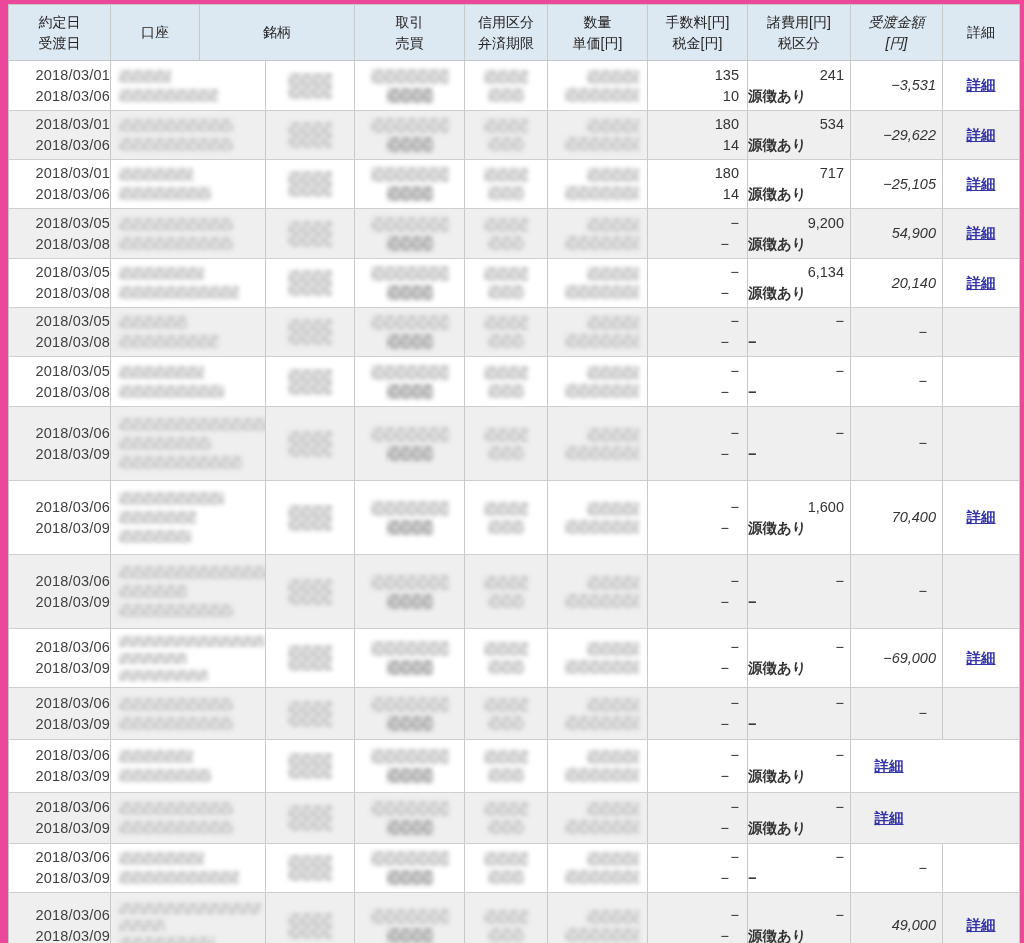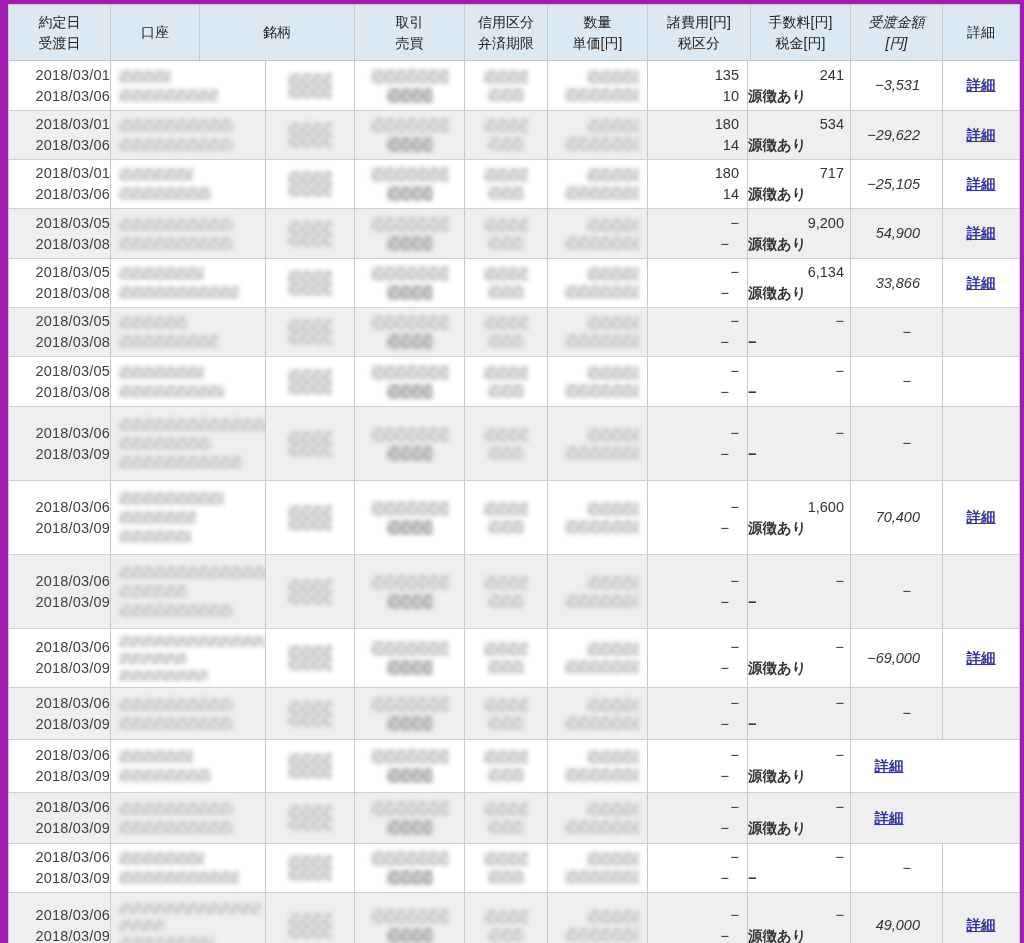--- a/index.html
+++ b/index.html
@@ -1,21 +1,21 @@
 <!DOCTYPE html>
 <html><head>
 <meta charset="utf-8">
 <style>
   html,body{margin:0;padding:0;}
   body{
     width:1024px;height:943px;overflow:hidden;background:#ffffff;
     font-family:"Liberation Sans","DejaVu Sans",sans-serif;
     color:#333;
   }
-  .page{position:relative;width:1024px;height:943px;background:#a21caf;}
+  .page{position:relative;width:1024px;height:943px;background:#ec4899;}
   .table{
     position:absolute;left:8px;top:4px;width:1010px;
     border:1px solid #c6c6c6;border-bottom:none;
     box-sizing:content-box;background:#fff;
   }
   .tr{display:flex;border-bottom:1px solid #cfcfcf;background:#fff;}
   .tr.gray{background:#efefef;}
   .th,.td{box-sizing:border-box;border-right:1px solid #c9c9c9;overflow:hidden;}
   .th:last-child,.td:last-child{border-right:none;}
   .c1{width:102px;}.c2{width:155px;}.c3{width:89px;}.c4{width:110px;}.c5{width:83px;}
@@ -28,21 +28,21 @@
   .td{display:flex;flex-direction:column;justify-content:center;font-size:14.5px;}
   .line{line-height:21px;white-space:nowrap;}
   .c1.td{align-items:flex-end;padding-left:6px;color:#3f3f3f;letter-spacing:.2px;}
   .c2.td{align-items:flex-start;}
   .c3.td,.c4.td,.c5.td{align-items:center;gap:4px;}
   .c6.td{align-items:flex-end;padding-right:8px;gap:4px;}
   .c7.td{align-items:flex-end;padding-right:8px;}
   .c8.td{align-items:stretch;}
   .c8 .cost-line{text-align:right;padding-right:6px;}
   .c8 .class-line{text-align:left;font-weight:bold;}
-  .c9.td{flex-direction:row;align-items:center;justify-content:flex-end;padding-right:22px;}
+  .c9.td{flex-direction:row;align-items:center;justify-content:flex-end;padding-right:6px;}
   .c10.td{align-items:center;}
   .sh{padding-right:10px;}
   .sh-a{padding-right:9px;}
   a.detail-link{
     color:#3434a4;font-weight:bold;text-decoration:underline;font-size:14.5px;
   }
   .blur{
     background:repeating-conic-gradient(#c9c9c9 0% 25%, #e3e3e3 0% 50%);
     background-size:11px 11px;filter:blur(2px);border-radius:1px;
   }
@@ -82,28 +82,28 @@
     <div class="line">売買</div>
   </div>
         <div class="th c5">
     <div class="line">信用区分</div>
     <div class="line">弁済期限</div>
   </div>
         <div class="th c6">
     <div class="line">数量</div>
     <div class="line">単価[円]</div>
   </div>
+        <div class="th c7">
+    <div class="line">手数料[円]</div>
+    <div class="line">税金[円]</div>
+  </div>
         <div class="th c8">
     <div class="line">諸費用[円]</div>
     <div class="line">税区分</div>
   </div>
-        <div class="th c7">
-    <div class="line">手数料[円]</div>
-    <div class="line">税金[円]</div>
-  </div>
         <div class="th c9">
     <div class="line">受渡金額</div>
     <div class="line">[円]</div>
   </div>
         <div class="th c10">
     <div class="line">詳細</div>
 
   </div>
       </div>
     <div id="tbody">
@@ -289,21 +289,21 @@
     </div>
     <div class="td c7">
       <div class="line">−</div>
       <div class="line sh">−</div>
     </div>
     <div class="td c8">
       <div class="line cost-line">6,134</div>
       <div class="line class-line">源徴あり</div>
     </div>
     <div class="td c9">
-      <span class="line">33,866</span>
+      <span class="line">20,140</span>
     </div>
     <div class="td c10">
       <a class="detail-link" href="#">詳細</a>
     </div>
   </div>
         <div class="tr gray" style="height: 48px;">
     <div class="td c1">
       <div class="line">2018/03/05</div>
       <div class="line">2018/03/08</div>
     </div>

